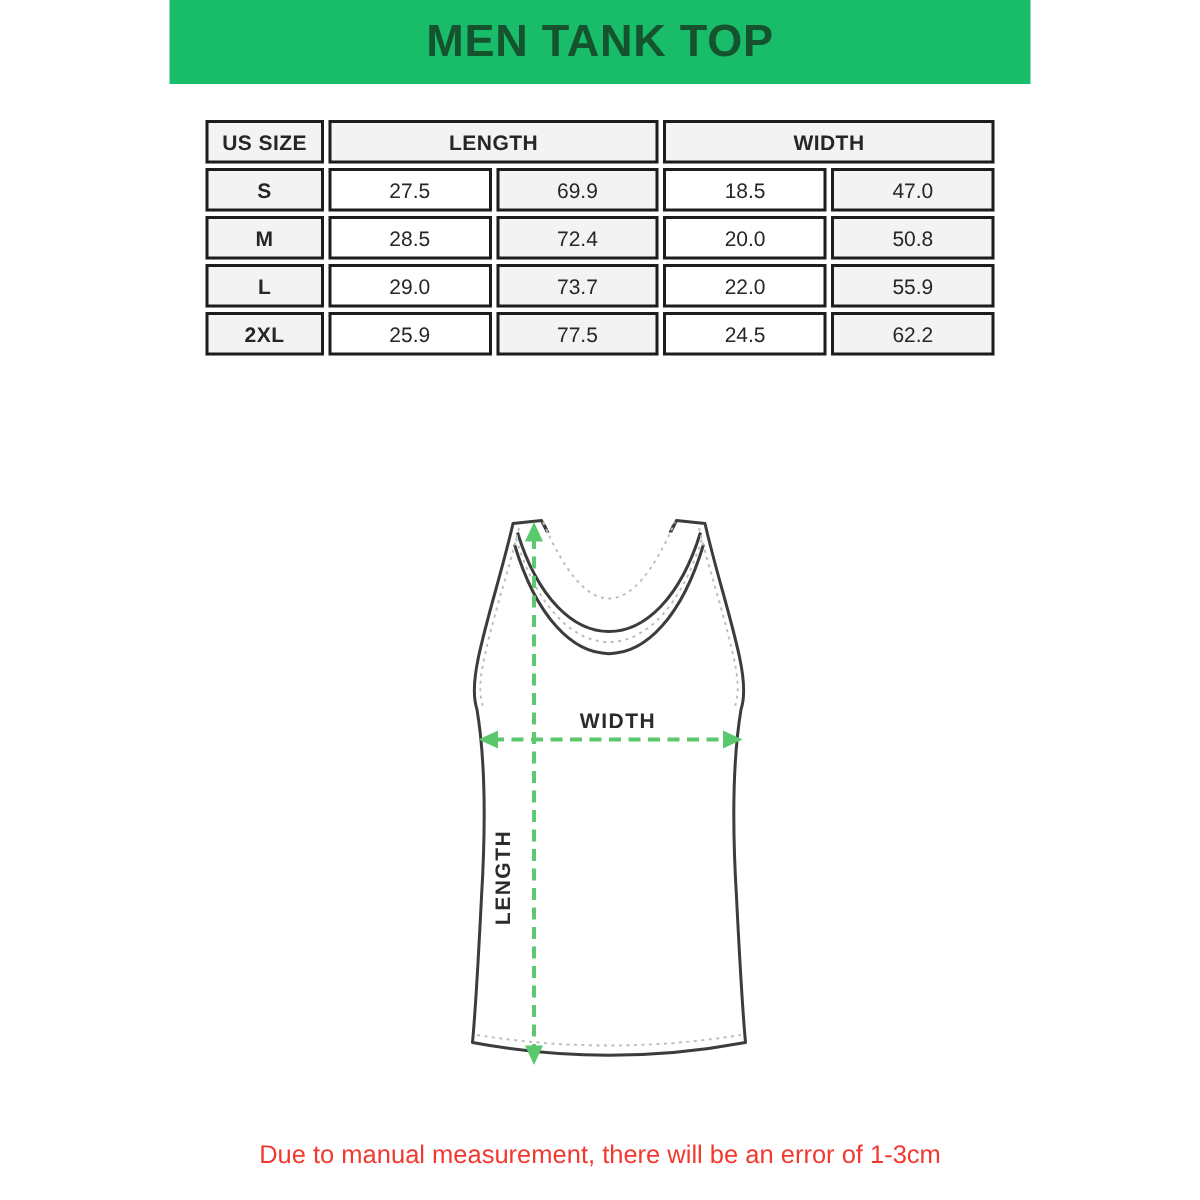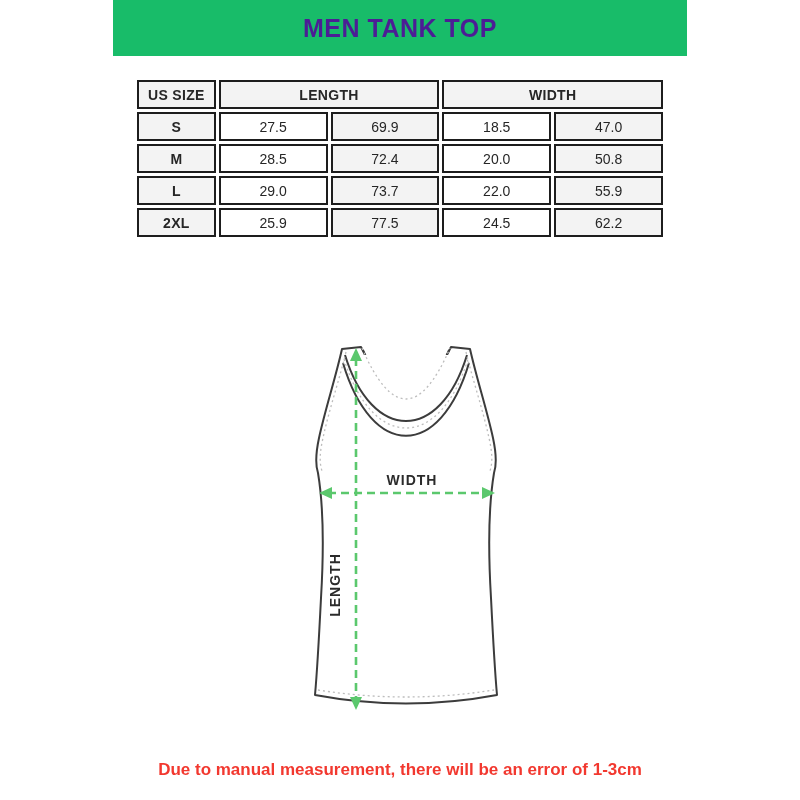--- a/index.html
+++ b/index.html
@@ -6,21 +6,21 @@
   html, body { width: 800px; height: 800px; background: #ffffff; overflow: hidden; }
   body { font-family: "Liberation Sans", sans-serif; position: relative; }
 
   
   .banner {
     position: absolute; left: 113px; top: 0; width: 574px; height: 56px;
     background: #18bc69;
     display: flex; align-items: center; justify-content: center;
   }
   .banner h1 {
-    color: #4c1d95; font-size: 25px; font-weight: bold; letter-spacing: 0.5px;
+    color: #14532d; font-size: 30px; font-weight: bold; letter-spacing: 0.5px;
   }
 
   
   .table-wrap { position: absolute; left: 134px; top: 77px; width: 532px; }
   table.size-chart {
     border-collapse: separate; border-spacing: 3px;
     width: 532px;
   }
   table.size-chart td, table.size-chart th {
     border: 2px solid #1d1d1d;
@@ -35,21 +35,21 @@
   .bg-g { background: #f3f3f3; }
   .bg-w { background: #ffffff; }
   .val  { font-weight: normal; color: #333333; }
 
   
   .diagram { position: absolute; left: 290px; top: 338px; width: 220px; height: 380px; }
 
   
   .footnote {
     position: absolute; left: 0; top: 760px; width: 800px;
-    text-align: center; font-size: 17px; font-weight: bold; color: #f2382f;
+    text-align: center; font-size: 17px; font-weight: normal; color: #f2382f;
   }
 </style>
 </head>
 <body>
 
 <div class="banner">
   <h1>MEN TANK TOP</h1>
 </div>
 
 <div class="table-wrap">

